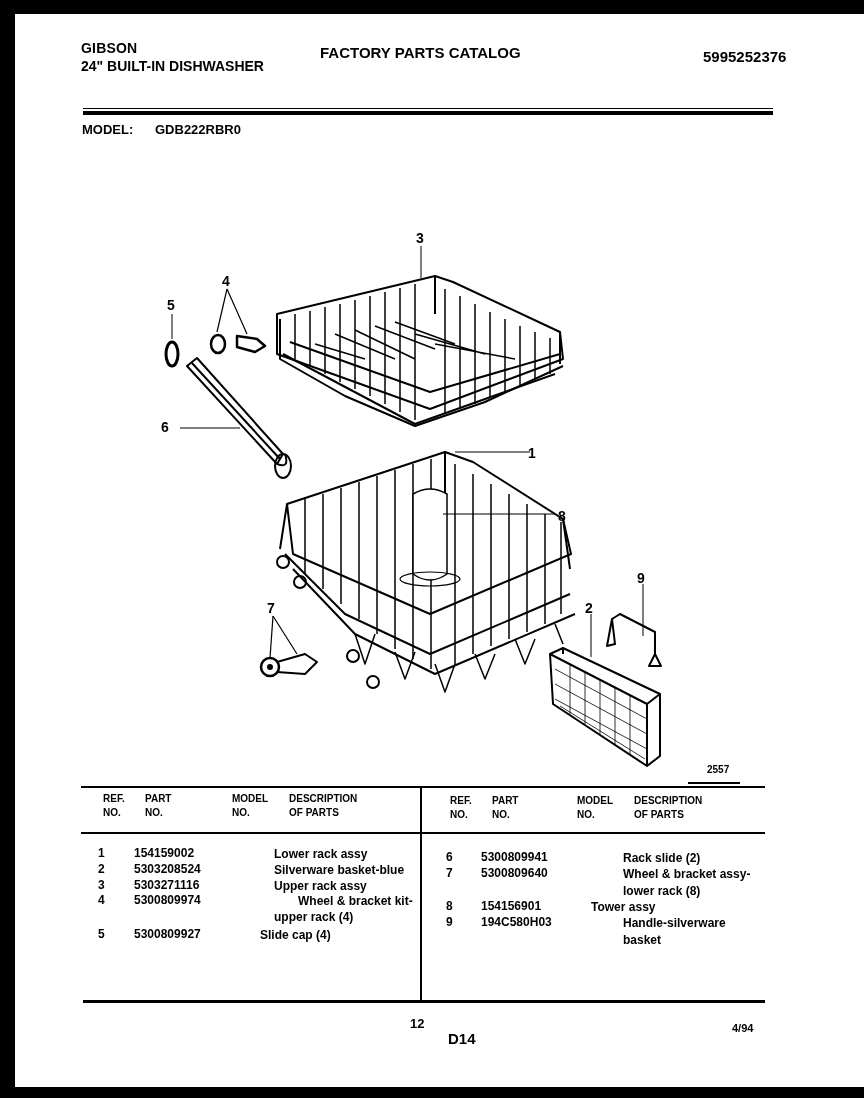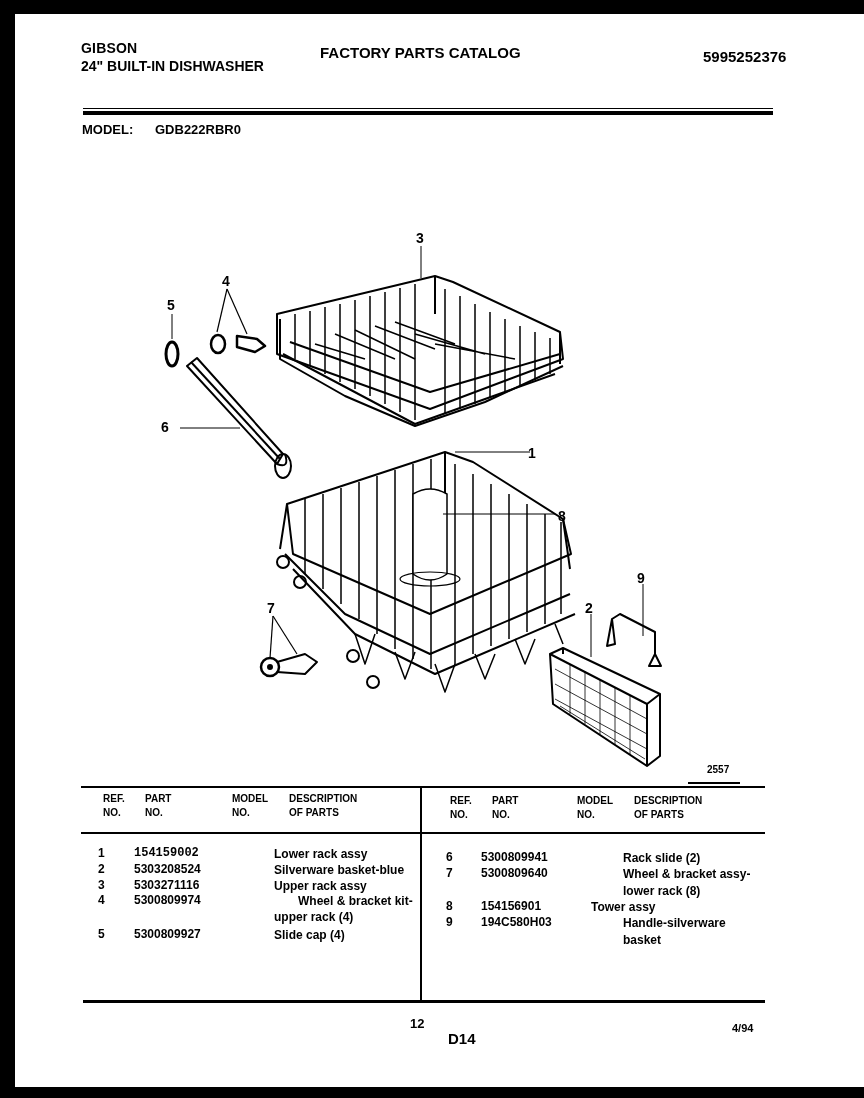--- a/index.html
+++ b/index.html
@@ -183,21 +183,21 @@
     <div>MODEL</div>
       <div>NO.</div>
   </div>
   <div class="abs th" style="left:607px;top:780px;">
     <div>DESCRIPTION</div>
       <div>OF PARTS</div>
   </div>
 
   <div>
     <div class="abs td" style="left:83px;top:832px;">1</div>
-    <div class="abs td" style="left:119px;top:832px;font-family:Liberation Mono, monospace;">154159002</div>
+    <div class="abs td" style="left:119px;top:832px;">154159002</div>
     <div class="abs td-desc" style="left:259px;top:832px;">Lower rack assy</div>
   </div>
   <div>
     <div class="abs td" style="left:83px;top:848px;">2</div>
     <div class="abs td" style="left:119px;top:848px;">5303208524</div>
     <div class="abs td-desc" style="left:259px;top:848px;">Silverware basket-blue</div>
   </div>
   <div>
     <div class="abs td" style="left:83px;top:864px;">3</div>
     <div class="abs td" style="left:119px;top:864px;">5303271116</div>
@@ -205,21 +205,21 @@
   </div>
   <div>
     <div class="abs td" style="left:83px;top:879px;">4</div>
     <div class="abs td" style="left:119px;top:879px;">5300809974</div>
     <div class="abs td-desc" style="left:259px;top:879px;margin-left:24px;">Wheel &amp; bracket kit-</div>
     <div class="abs td-desc" style="left:259px;top:895px;">upper rack (4)</div>
   </div>
   <div>
     <div class="abs td" style="left:83px;top:913px;">5</div>
     <div class="abs td" style="left:119px;top:913px;">5300809927</div>
-    <div class="abs td-desc" style="left:259px;top:913px;">Slide cap (4)</div>
+    <div class="abs td-desc" style="left:245px;top:913px;">Slide cap (4)</div>
   </div>
 
   <div>
     <div class="abs td" style="left:431px;top:836px;">6</div>
     <div class="abs td" style="left:466px;top:836px;">5300809941</div>
     <div class="abs td-desc" style="left:608px;top:836px;">Rack slide (2)</div>
   </div>
   <div>
     <div class="abs td" style="left:431px;top:852px;">7</div>
     <div class="abs td" style="left:466px;top:852px;">5300809640</div>

